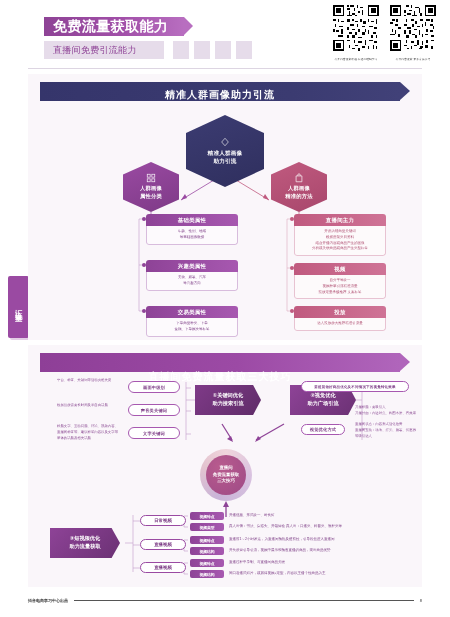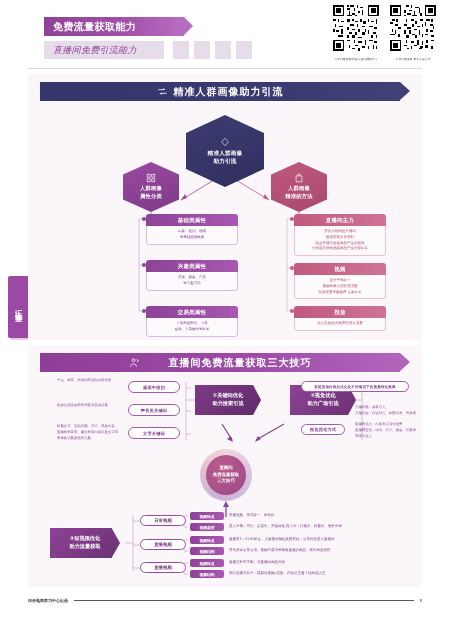--- a/index.html
+++ b/index.html
@@ -16,26 +16,26 @@
   .hdr-bar1 {
     position: absolute; left: 44px; top: 17px; width: 140px; height: 19px;
     background: linear-gradient(90deg,#8e4396 0%, #a14fa8 55%, #b86ec0 100%);
     display: flex; align-items: center; padding-left: 9px;
   }
   .hdr-bar1::after {
     content: ""; position: absolute; right: -9px; top: 0;
     border-top: 9.5px solid transparent; border-bottom: 9.5px solid transparent;
     border-left: 9px solid #b86ec0;
   }
-  .hdr-bar1 span { color: #fff; font-size: 10px; font-weight: bold; letter-spacing: .4px; }
+  .hdr-bar1 span { color: #fff; font-size: 14px; font-weight: bold; letter-spacing: .4px; }
   .hdr-bar2 {
     position: absolute; left: 44px; top: 41px; width: 120px; height: 18px;
     background: #e6dcea; display: flex; align-items: center; padding-left: 9px;
   }
-  .hdr-bar2 span { color: #8e4396; font-size: 9px; letter-spacing: .3px; font-style: italic; }
+  .hdr-bar2 span { color: #8e4396; font-size: 9px; letter-spacing: .3px; }
   .sq { position: absolute; top: 41px; width: 16px; height: 18px; background: #e6dcea; }
   .sq.s1 { left: 173px; } .sq.s2 { left: 194px; }
   .sq.s3 { left: 215px; } .sq.s4 { left: 236px; }
   .hdr-rule { position: absolute; left: 28px; top: 68px; width: 394px; height: 1px; background: #ddd5e2; }
 
   .qrwrap { position: absolute; right: 14px; top: 5px; display: flex; gap: 11px; }
   .qrbox { text-align: center; }
   .qr { width: 46px; height: 46px; }
   .qrcap { font-size: 2.6px; color: #333; margin-top: 2px; letter-spacing: .2px; white-space: nowrap; }
 
@@ -51,21 +51,21 @@
     writing-mode: vertical-rl; letter-spacing: 2.5px; line-height: 1;
   }
 
   
   .sec { position: absolute; left: 28px; width: 394px; background: #faf6fa; }
   .sec1 { top: 74px; height: 266px; }
   .sec2 { top: 345px; height: 242px; }
 
   .banner {
     position: absolute; left: 12px; top: 8px; width: 360px; height: 19px;
-    display: flex; align-items: center; justify-content: center; gap: 6px;
+    display: flex; align-items: center; justify-content: center; gap: 6px; flex-direction: column;
   }
   .banner::after {
     content: ""; position: absolute; right: -10px; top: 0;
     border-top: 9.5px solid transparent; border-bottom: 9.5px solid transparent;
     border-left: 10px solid var(--tipc);
   }
   .banner .btxt { color: #fff; font-size: 10px; font-weight: bold; letter-spacing: 1px; }
   .banner .bico { width: 11px; height: 11px; }
   .bn-navy { background: linear-gradient(90deg,#35356b 0%, #3b3b71 70%, #414178 100%); --tipc:#414178; }
   .bn-purp { background: linear-gradient(90deg,#8e3f97 0%, #9c4aa5 55%, #b065bb 100%); gap: 29px; --tipc:#b065bb; }

